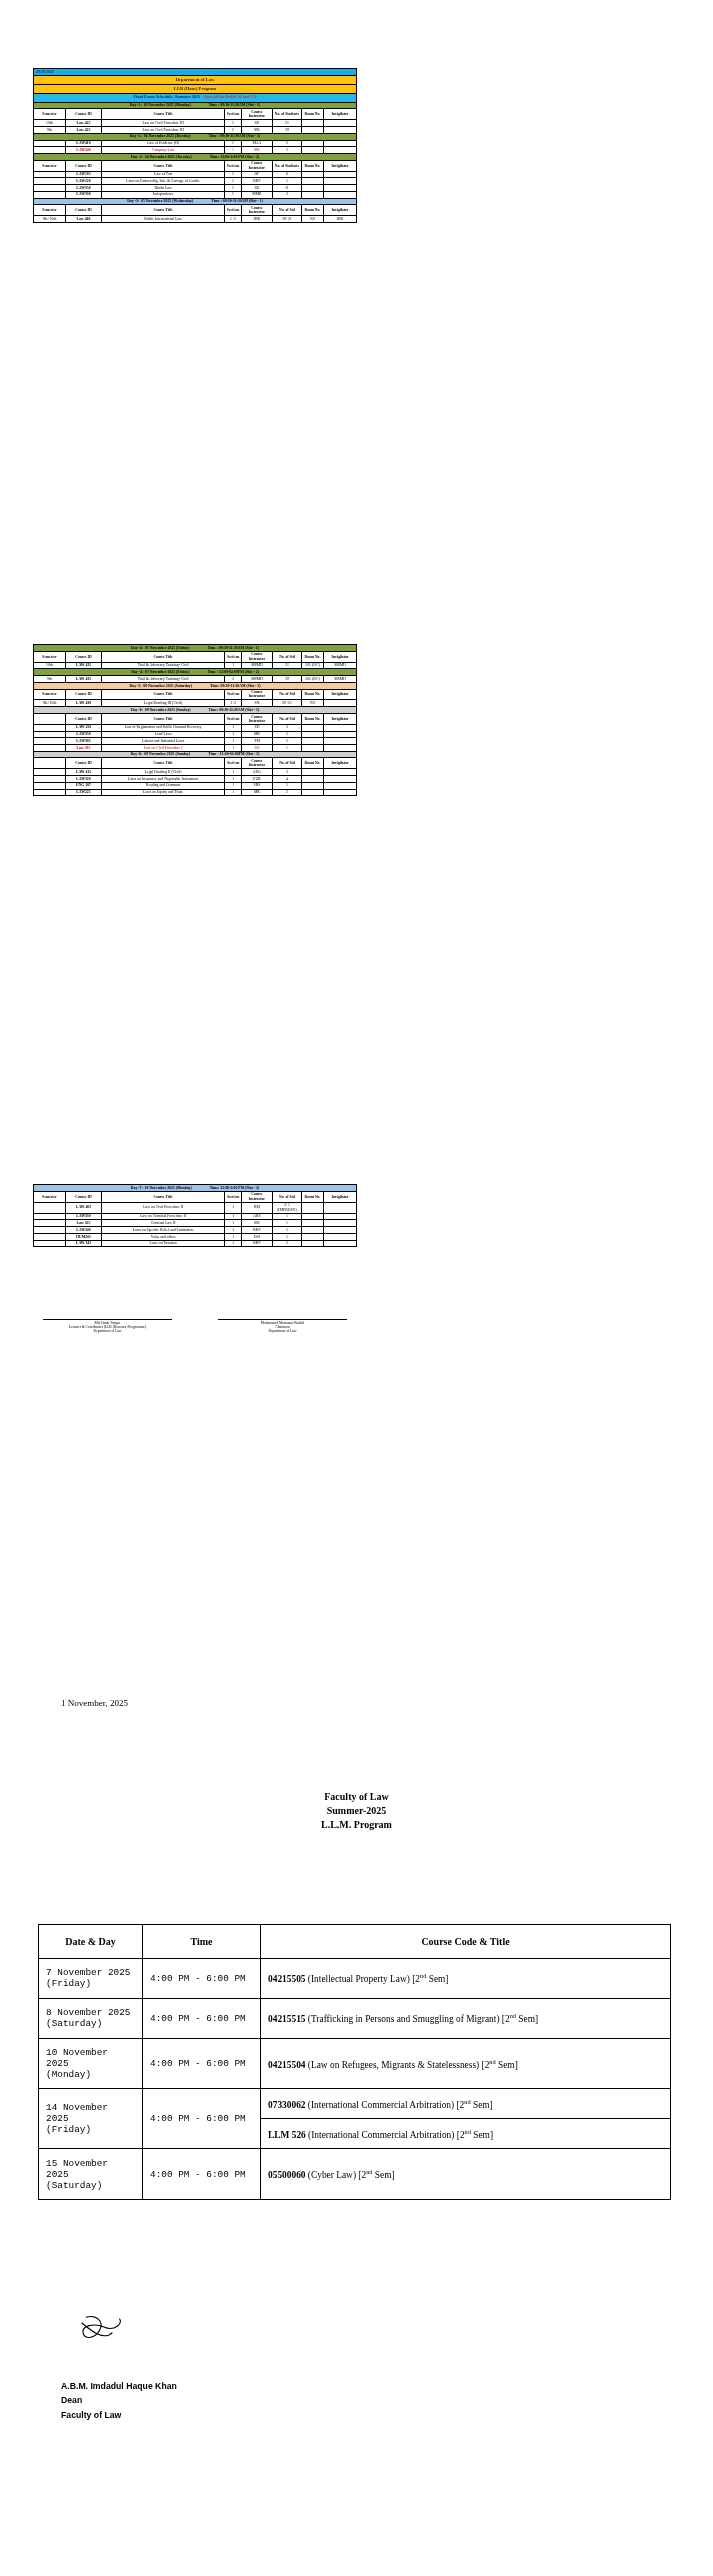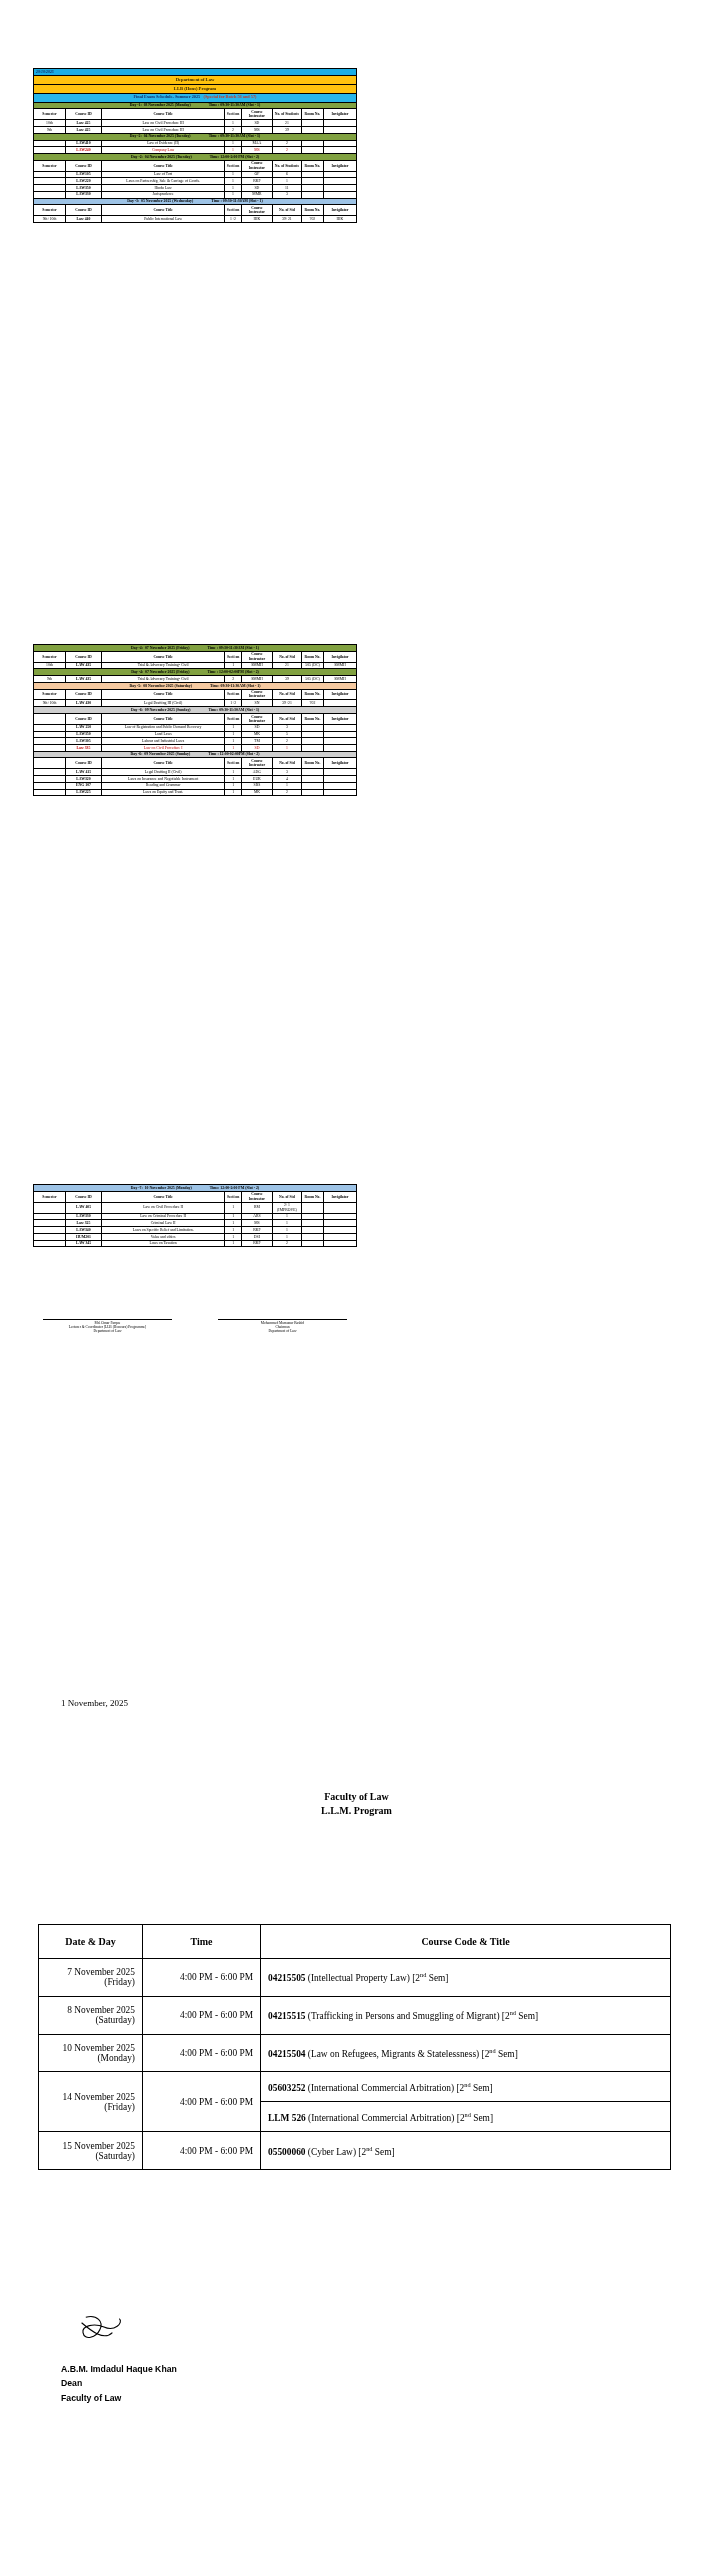--- a/index.html
+++ b/index.html
@@ -45,29 +45,29 @@
      font-weight:bold; line-height:1.42; font-size:10px; }
   .llm-head .big { font-size:12px; }
 
   table.llm { position:absolute; left:38px; top:1924px; width:633px;
      border-collapse:collapse; table-layout:fixed; }
   table.llm th, table.llm td {
      border:0.7px solid #000; padding:8.4px 7px; font-size:9.4px;
      font-family:"Liberation Serif", serif; vertical-align:middle;
   }
   table.llm th { font-weight:bold; text-align:center; font-size:10px; padding:11px 5.6px; }
-  table.llm td.c { text-align:right; }
+  table.llm td.c { text-align:left;font-family:Liberation Mono, monospace; }
   table.llm td.t { text-align:left; }
   table.llm .code { font-weight:bold;margin-top:8px; }
   table.llm sup { font-size:6.3px; }
 
   .sig-area { position:absolute; left:61px; top:2313px; }
   .sig-svg { display:block; margin-left:15.3px; }
   .sig-name { font-family:"Liberation Sans", sans-serif; font-weight:bold;
-     font-size:8.7px; line-height:1.65; margin-top:7px; }
+     font-size:8.7px; line-height:1.65; margin-top:24px; }
 </style>
 </head>
 <body>
 
 <div class="llb-block" id="llb-page1" style="left:33px; top:68px; width:324px;">
     <table class="llb">
       <colgroup>
         <col style="width:32px">
         <col style="width:36px">
         <col style="width:auto">
@@ -493,20 +493,21 @@
           <td class="">&nbsp;</td>
         </tr>
       </tbody>
     </table>
   </div>
 
 <div class="date-top">1 November, 2025</div>
 
 <div class="llm-head">
   <div>Faculty of Law</div>
+  <div>Summer-2025</div>
   <div>L.L.M. Program</div>
 </div>
 
 <table class="llm" id="llm-table">
   <colgroup>
       <col style="width:104px">
       <col style="width:118px">
       <col>
     </colgroup>
   <thead>
@@ -528,21 +529,21 @@
         <td class="t"><span class="code">04215515</span> <span>(Trafficking in Persons and Smuggling of Migrant) [2<sup>nd</sup> Sem]</span></td>
       </tr>
       <tr>
         <td class="c" rowspan="1">10 November 2025<br>(Monday)</td>
         <td class="c" rowspan="1">4:00 PM - 6:00 PM</td>
         <td class="t"><span class="code">04215504</span> <span>(Law on Refugees, Migrants &amp; Statelessness) [2<sup>nd</sup> Sem]</span></td>
       </tr>
       <tr>
         <td class="c" rowspan="2">14 November 2025<br>(Friday)</td>
         <td class="c" rowspan="2">4:00 PM - 6:00 PM</td>
-        <td class="t"><span class="code">05603252</span> <span>(International Commercial Arbitration) [2<sup>nd</sup> Sem]</span></td>
+        <td class="t"><span class="code">07330062</span> <span>(International Commercial Arbitration) [2<sup>nd</sup> Sem]</span></td>
       </tr>
       <tr>
         <td class="t"><span class="code">LLM 526</span> <span>(International Commercial Arbitration) [2<sup>nd</sup> Sem]</span></td>
       </tr>
       <tr>
         <td class="c" rowspan="1">15 November 2025<br>(Saturday)</td>
         <td class="c" rowspan="1">4:00 PM - 6:00 PM</td>
         <td class="t"><span class="code">05500060</span> <span>(Cyber Law) [2<sup>nd</sup> Sem]</span></td>
       </tr>
     </tbody>

